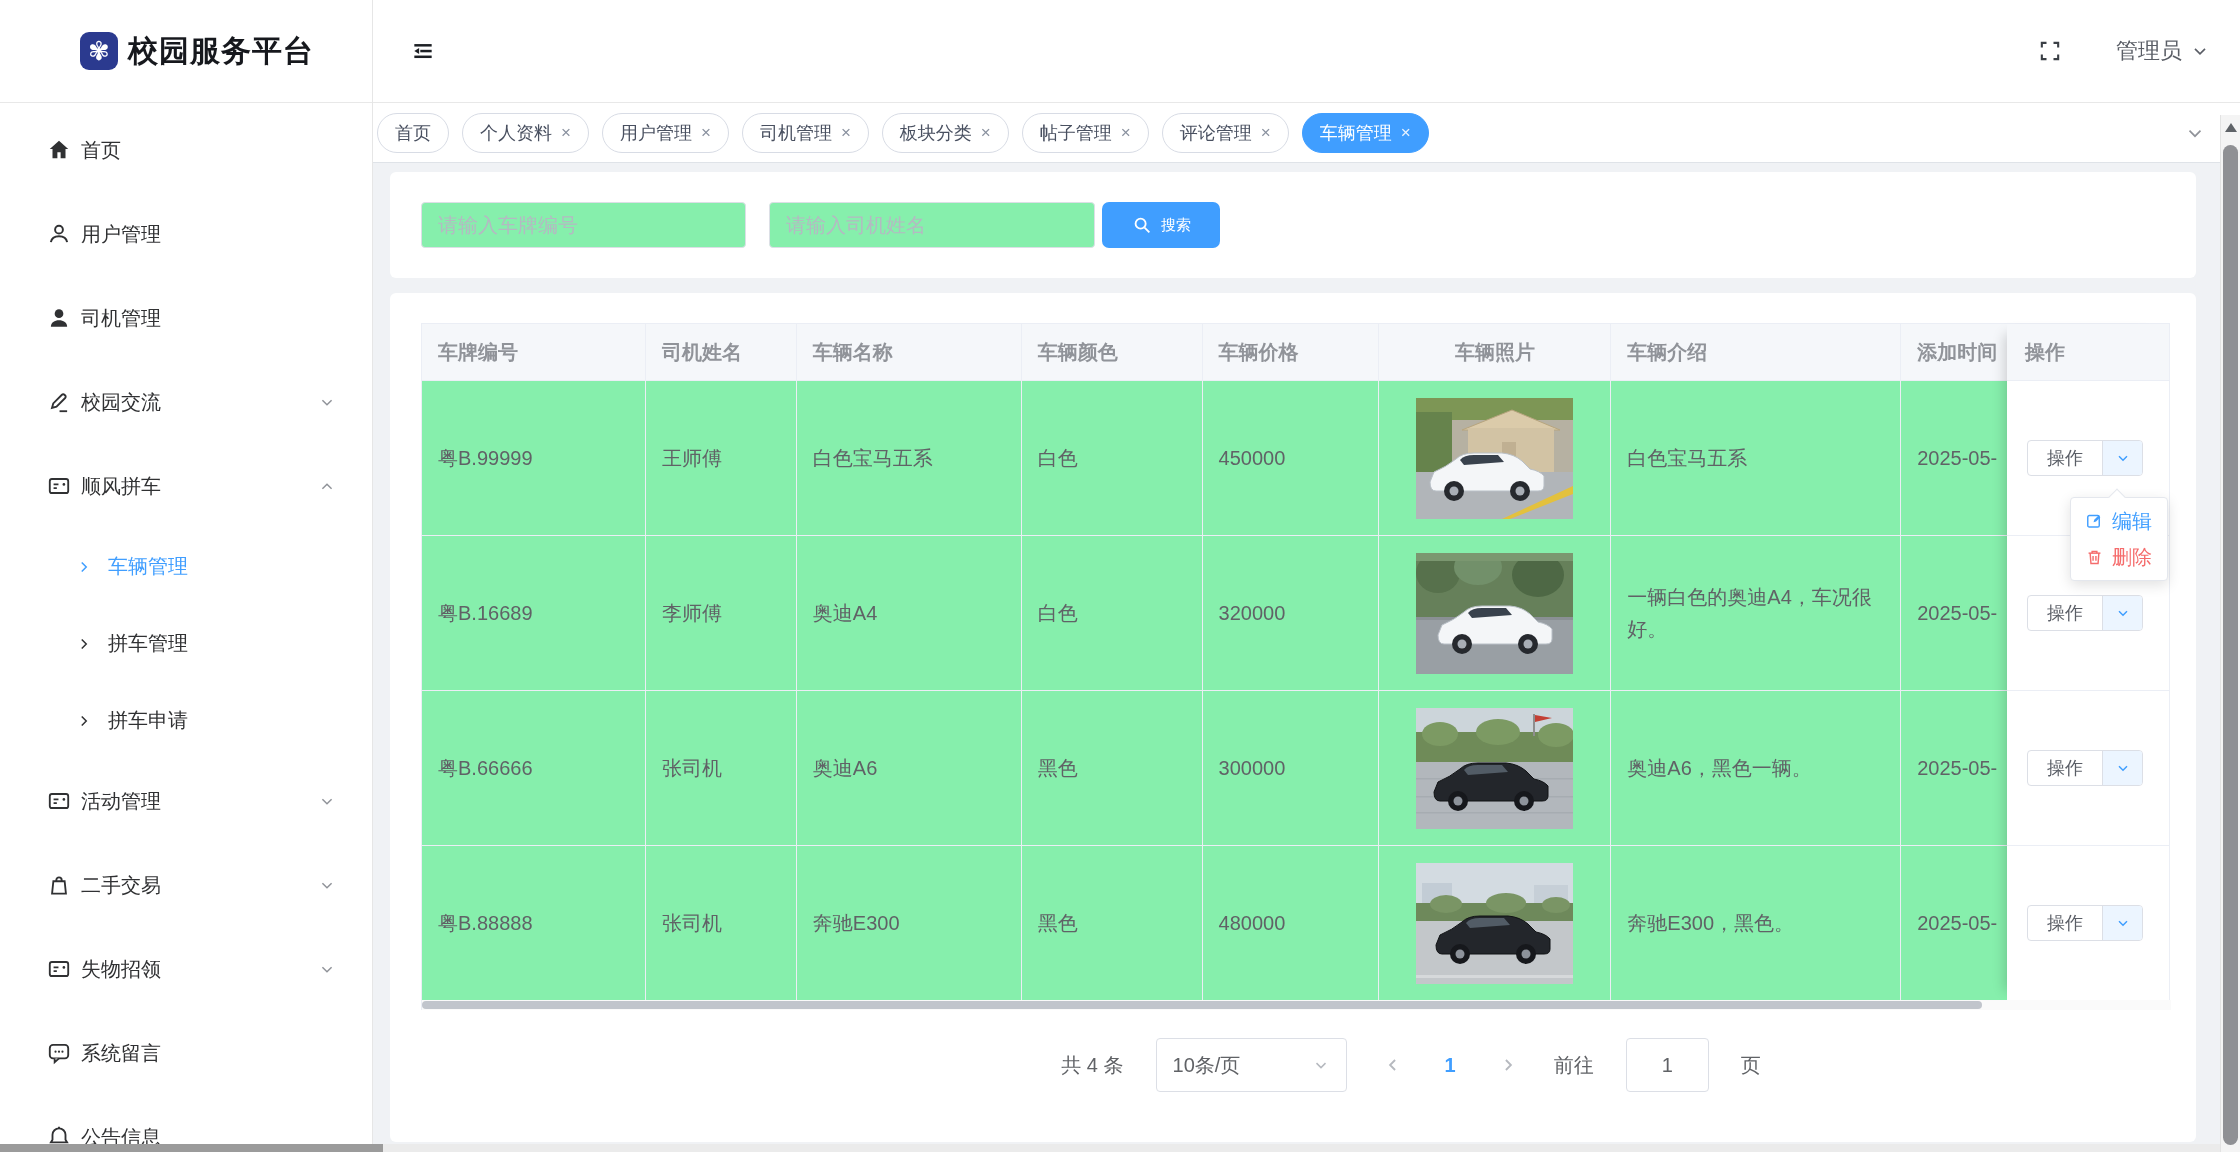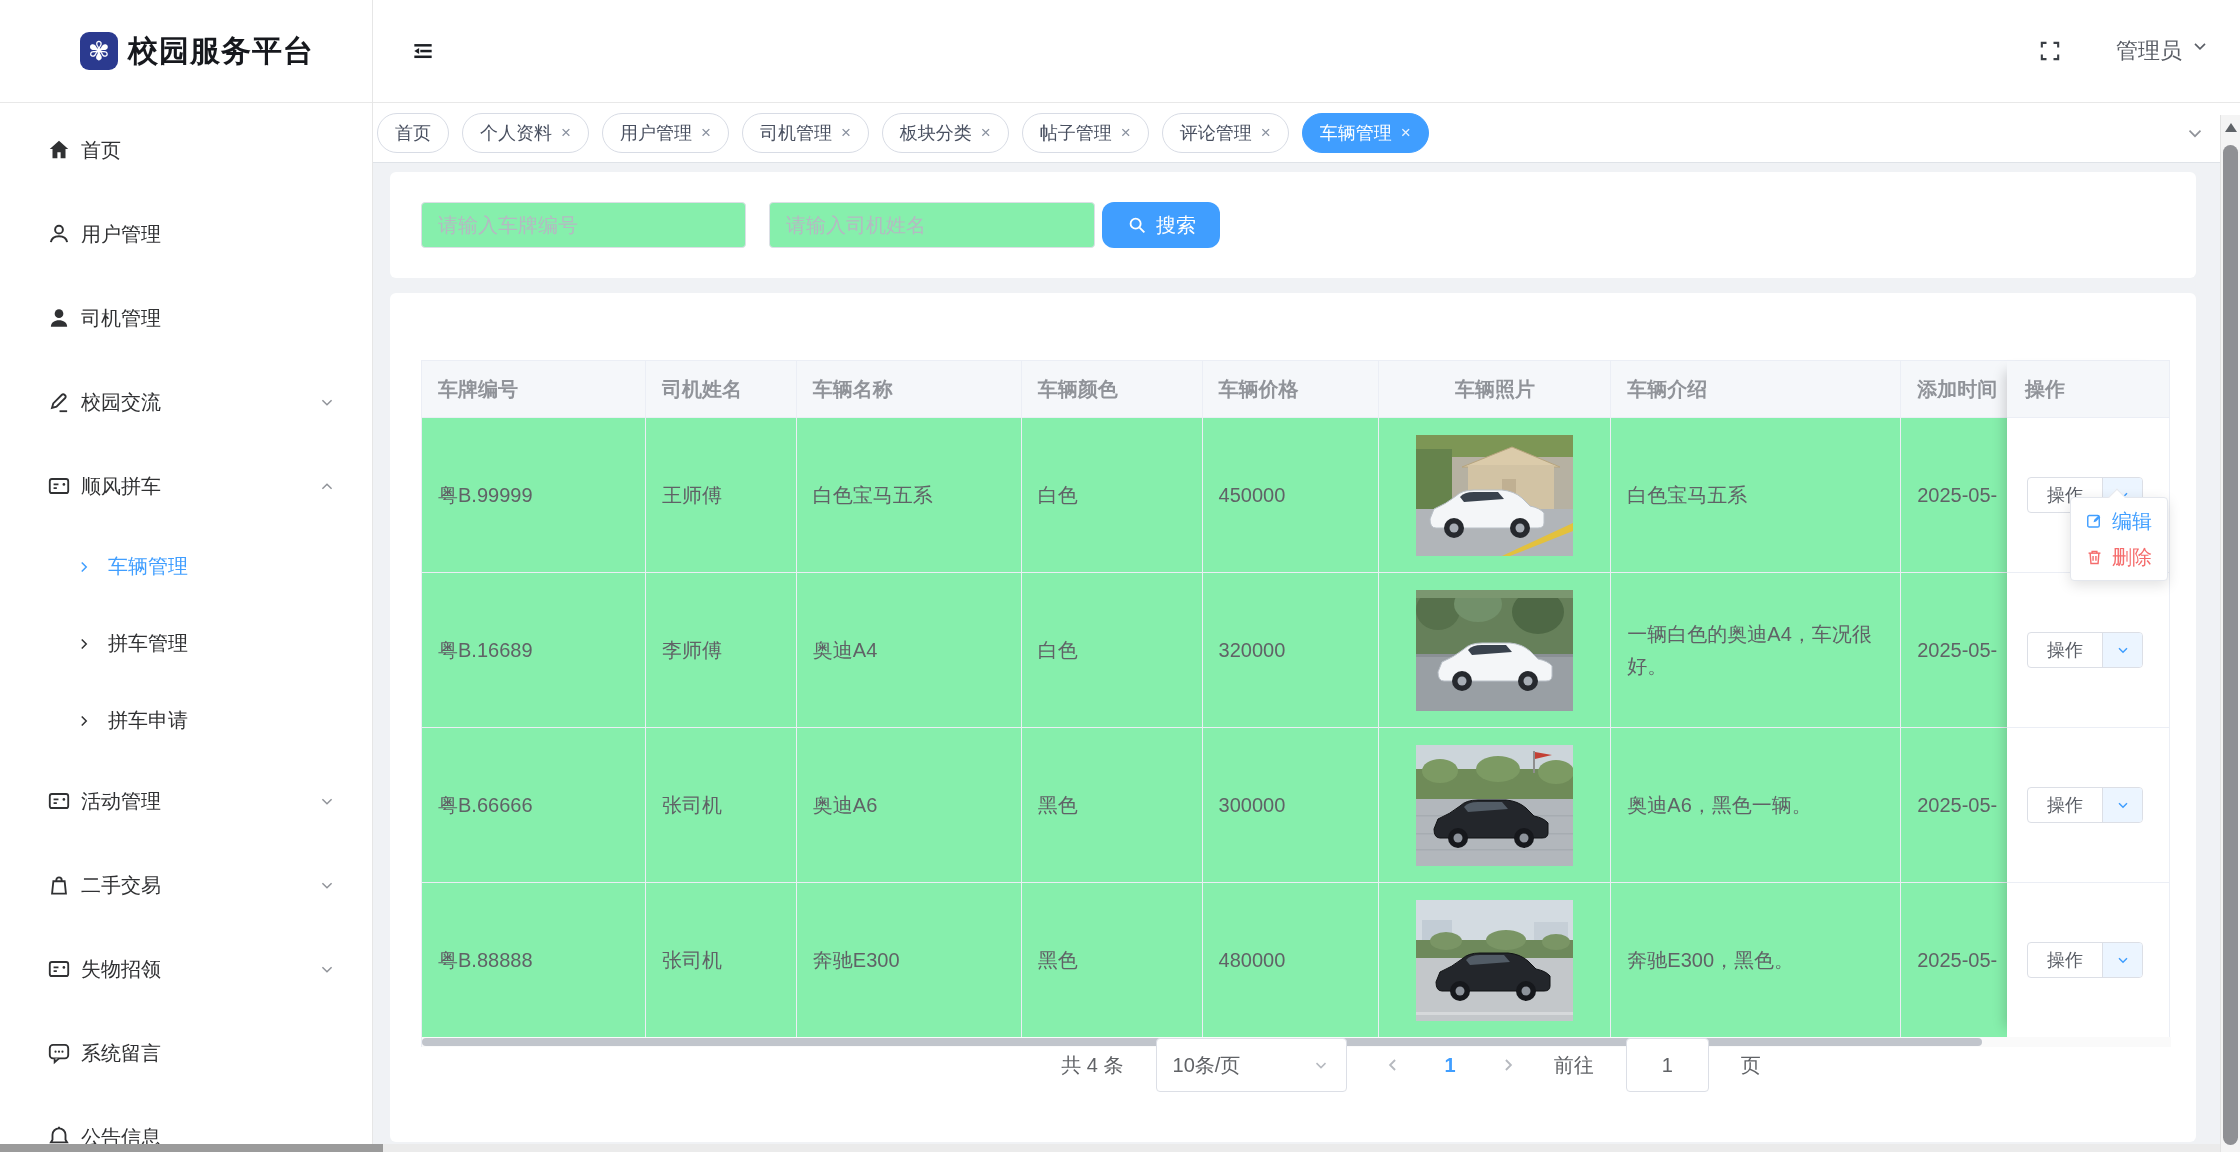--- a/index.html
+++ b/index.html
@@ -18,42 +18,42 @@
   .sub-item { height:77px; display:flex; align-items:center; padding-left:75px; cursor:pointer; font-size:20px; color:#303133; }
   .sub-item .si-arrow { width:18px; height:18px; margin-right:15px; display:flex; }
   .sub-item.active { color:#409eff; }
   svg.ic { display:block; }
 
   
   .topbar { position:absolute; left:373px; top:0; width:1867px; height:103px; background:#fff; border-bottom:1px solid #e8e8e8; display:flex; align-items:center; }
   .fold-btn { margin-left:37px; cursor:pointer; display:flex; }
   .topbar-right { margin-left:auto; margin-right:30px; display:flex; align-items:center; }
   .fs-btn { cursor:pointer; display:flex; margin-right:52px; }
-  .admin-box { display:flex; align-items:flex-start; cursor:pointer; color:#5a5e66; font-size:22px; gap:8px; }
+  .admin-box { display:flex; align-items:center; cursor:pointer; color:#5a5e66; font-size:22px; gap:8px; }
 
   
   .tabbar { position:absolute; left:373px; top:103px; width:1867px; height:60px; background:#fff; border-bottom:1px solid #dfe3e8; display:flex; align-items:center; padding-left:4px; }
   .tab { height:40px; border:1px solid #d8dce5; border-radius:20px; background:#fff; color:#495060; font-size:18px; display:flex; align-items:center; padding:0 17px; margin-right:13px; cursor:pointer; white-space:nowrap; }
   .tab .tab-x { margin-left:9px; font-size:17px; color:#8a919f; line-height:1; cursor:pointer; }
   .tab.active { background:#409eff; border-color:#409eff; color:#fff; }
   .tab.active .tab-x { color:#eaf4ff; }
   .tab-more { position:absolute; right:34px; top:0; height:60px; display:flex; align-items:center; cursor:pointer; }
 
   
   .content-bg { position:absolute; left:373px; top:163px; width:1847px; height:989px; background:#f0f2f5; }
   .card { position:absolute; background:#fff; border-radius:6px; }
   .search-card { left:390px; top:172px; width:1806px; height:106px; }
   .s-input { position:absolute; top:30px; height:46px; border:1px solid #dcdfe6; border-radius:4px; font-size:20px; color:#606266; padding:0 16px; outline:none; background:#86efac; font-family:inherit; }
   .s-input::placeholder { color:#b4b9c2; }
   .in1 { left:31px; width:325px; }
   .in2 { left:379px; width:326px; }
-  .btn-search { position:absolute; left:712px; top:30px; width:118px; height:46px; background:#409eff; border:none; border-radius:12px; color:#fff; font-size:20px; display:flex; align-items:center; justify-content:center; gap:8px; cursor:pointer; font-family:inherit; }
+  .btn-search { position:absolute; left:712px; top:30px; width:118px; height:46px; background:#409eff; border:none; border-radius:7px; color:#fff; font-size:15px; display:flex; align-items:center; justify-content:center; gap:8px; cursor:pointer; font-family:inherit; }
 
   .table-card { left:390px; top:293px; width:1806px; height:849px; }
-  .tbl { position:absolute; left:31px; top:30px; width:1749px; height:687px; border-left:1px solid #ebeef5; border-top:1px solid #ebeef5;margin-top:37px; }
+  .tbl { position:absolute; left:31px; top:30px; width:1749px; height:687px; border-left:1px solid #ebeef5; border-top:1px solid #ebeef5; }
   .thead { display:flex; height:57px; background:#f5f7fa; }
   .th { display:flex; align-items:center; padding:0 16px; font-size:20px; font-weight:600; color:#909399; border-right:1px solid #ebeef5; border-bottom:1px solid #ebeef5; background:#f5f7fa; white-space:nowrap; overflow:hidden; }
   .trow { display:flex; height:155px; background:#86efac; }
   .td { display:flex; align-items:center; padding:0 16px; font-size:20px; color:#606266; border-right:1px solid #ebeef5; border-bottom:1px solid #ebeef5; overflow:hidden; line-height:1.6; }
   .w0{width:224px}.w1{width:151px}.w2{width:225px}.w3{width:181px}.w4{width:177px}.w5{width:232px}.w6{width:290px}.w7{width:269px}
   .td.photo-cell { justify-content:center; padding:0; }
   .photo { width:157px; height:121px; overflow:hidden; cursor:pointer; }
   .nowrap { white-space:nowrap; }
   .hscroll { position:absolute; left:0; bottom:0; width:1749px; height:10px; background:#fafafa; }
   .hthumb { position:absolute; left:0; top:1px; width:1560px; height:8px; background:#c1c5cc; border-radius:4px; }

